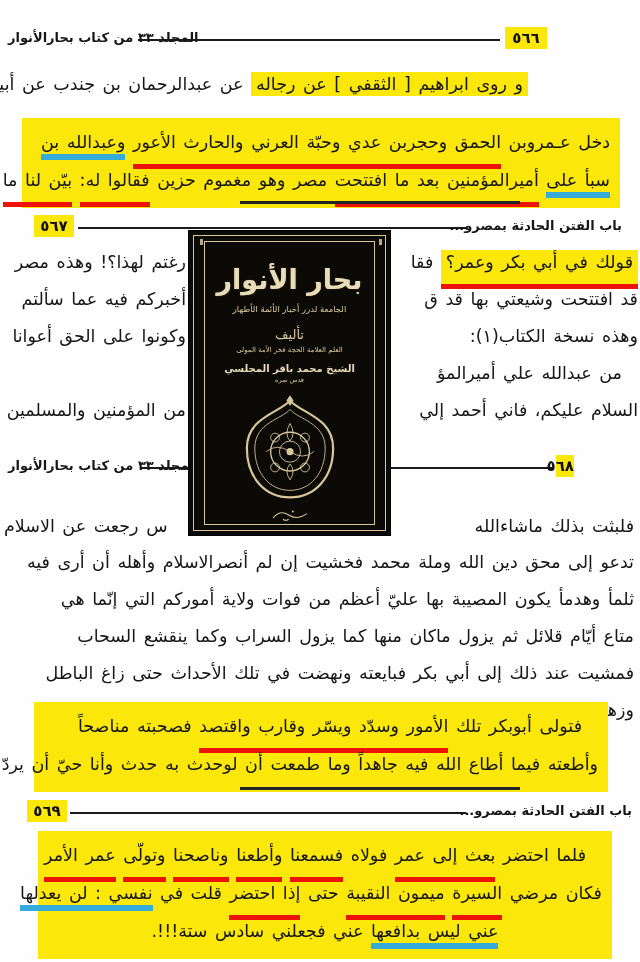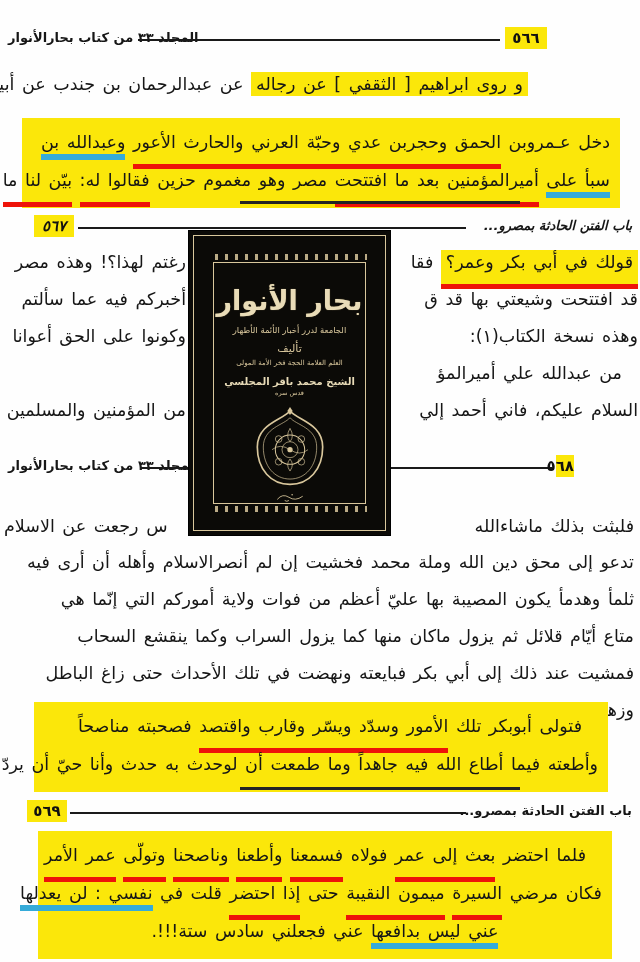--- a/index.html
+++ b/index.html
@@ -24,29 +24,29 @@
   .u-cyan{border-bottom:6px solid var(--cyan);padding-bottom:2px;}
   .sep{position:absolute;border-top:3px solid #242424;height:0;}
   .col{position:absolute;}
   .col .line{overflow:visible;}
   .indent{padding-right:16px;}
   .center{text-align:center;}
   
   .cover{position:absolute;left:188px;top:230px;width:203px;height:306px;z-index:6;
          background:#0b0a07;box-sizing:border-box;padding:4px;border:1px solid #000;}
   .cover-frame{box-sizing:border-box;width:100%;height:100%;border:1px solid var(--cream);
-         padding:18px;display:flex;flex-direction:column;}
+         padding:3px;display:flex;flex-direction:row;}
   .xrow{height:6px;flex:0 0 6px;background:repeating-linear-gradient(90deg,
         transparent 0 3px,var(--cream) 3px 6px,transparent 6px 10px);opacity:.85;}
   .cover-inner{flex:1;border:1.5px solid var(--cream);margin:2px 1px;display:flex;
         flex-direction:column;align-items:center;overflow:hidden;}
   .cover-title{color:var(--cream2);font-weight:bold;font-size:27px;margin-top:22px;
         text-shadow:0 0 1px #8a7a52;}
   .cover-sub{color:var(--cream);font-size:8.5px;margin-top:9px;letter-spacing:.5px;}
-  .cover-taleef{color:var(--cream);font-size:11px;margin-top:7px;}
+  .cover-taleef{color:var(--cream);font-size:13px;margin-top:13px;}
   .cover-honor{color:var(--cream);font-size:7px;margin-top:4px;}
   .cover-author{color:var(--cream2);font-size:10px;font-weight:bold;margin-top:9px;}
   .cover-bless{color:var(--cream);font-size:6.5px;margin-top:2px;}
 </style>
 </head>
 <body>
 
 <div class="page">
 
   <div class="abs" style="top:26px;left:0;right:0;height:24px;">
@@ -59,21 +59,21 @@
     <span class="hl">و روى ابراهيم [ الثقفي ] عن رجاله</span><span> عن عبدالرحمان بن جندب عن أبيه قال:</span>
   </div>
 
   <div class="yblock" style="top:118px;right:20px;left:22px;">
     <div class="line"><span>دخل عـمروبن </span><span class="u-red">الحمق وحجربن عدي وحبّة العرني والحارث الأعور</span><span> </span><span class="u-cyan">وعبدالله بن</span></div>
     <div class="line"><span class="u-cyan">سبأ على</span><span> </span><span class="u-red">أميرالمؤمنين بعد ما افتتحت</span><span> مصر وهو مغموم حزين </span><span class="u-red">فقالوا له:</span><span> </span><span class="u-red">بيّن لنا ما</span></div>
   </div>
 
   <div class="sep" style="top:201px;left:240px;width:280px;"></div>
 
-  <div class="abs" style="top:214px;left:0;right:0;height:24px;font-style:italic;">
+  <div class="abs" style="top:214px;left:0;right:10px;height:24px;">
     <span class="pageno" style="left:34px;top:1px;width:40px;">٥٦٧</span>
     <div class="hdr-rule" style="left:78px;width:388px;top:13px;"></div>
     <span class="hdr-title" style="right:8px;top:4px;">باب الفتن الحادثة بمصرو...</span>
   </div>
 
   <div class="col" style="top:244px;left:393px;width:245px;text-align:right;">
     <div class="line">
       <span class="hl u-red">قولك في أبي بكر وعمر؟</span><span> فقا</span>
     </div>
     <div class="line">قد افتتحت وشيعتي بها قد ق</div>

